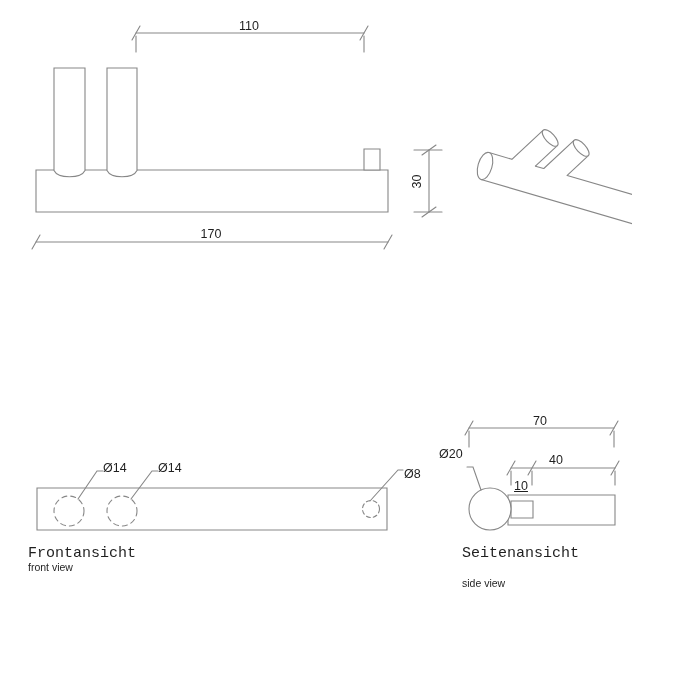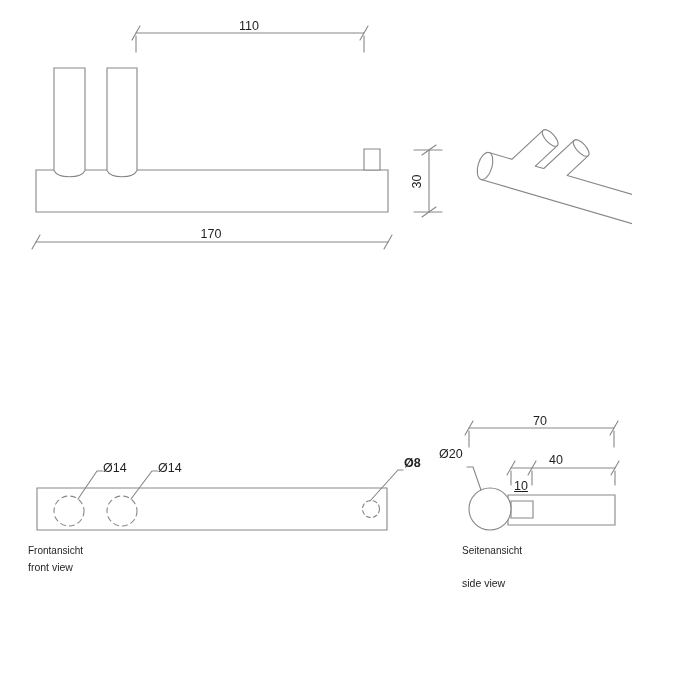--- a/index.html
+++ b/index.html
@@ -5,21 +5,21 @@
   html,body{margin:0;padding:0;background:#ffffff;}
   #stage{
     position:relative;width:632px;height:700px;background:#ffffff;overflow:hidden;
     font-family:"Liberation Sans","DejaVu Sans",sans-serif;color:#1f1f1f;
   }
   #linework{position:absolute;left:0;top:0;}
   .lbl{position:absolute;line-height:1;white-space:nowrap;color:#1f1f1f;}
   .dim{font-size:12.5px;text-align:center;}
   .dia{font-size:12.5px;}
   .rot{transform:rotate(-90deg);transform-origin:center center;}
-  .title{font-size:10px;}
+  .title{font-size:15px;font-family:Liberation Mono, monospace;}
   .subtitle{font-size:10.5px;}
   svg *{vector-effect:non-scaling-stroke;}
 </style>
 </head>
 <body>
 
 <div id="stage">
 
   <svg id="linework" width="700" height="700" viewBox="0 0 700 700" stroke="#878787" stroke-width="1.1" fill="none" stroke-linecap="round">
 
@@ -126,21 +126,21 @@
       <path d="M467,467 H473 L481,490"></path>
     </g>
   </svg>
 
   <div class="lbl dim" style="left:229px;top:20px;width:40px;">110</div>
   <div class="lbl dim" style="left:191px;top:228px;width:40px;">170</div>
   <div class="lbl dim rot" style="left:397px;top:175px;width:40px;height:13px;">30</div>
 
   <div class="lbl dia" style="left:103px;top:462px;">Ø14</div>
   <div class="lbl dia" style="left:158px;top:462px;">Ø14</div>
-  <div class="lbl dia" style="left:404px;top:457px;font-weight:bold;">Ø8</div>
+  <div class="lbl dia" style="left:404px;top:468px;">Ø8</div>
 
   <div class="lbl dim" style="left:520px;top:415px;width:40px;">70</div>
   <div class="lbl dim" style="left:501px;top:480px;width:40px;text-decoration:underline;">10</div>
   <div class="lbl dim" style="left:536px;top:454px;width:40px;">40</div>
   <div class="lbl dia" style="left:439px;top:448px;">Ø20</div>
 
   <div class="lbl title" style="left:28px;top:546px;">Frontansicht</div>
   <div class="lbl subtitle" style="left:28px;top:562px;">front view</div>
 
   <div class="lbl title" style="left:462px;top:546px;">Seitenansicht</div>

